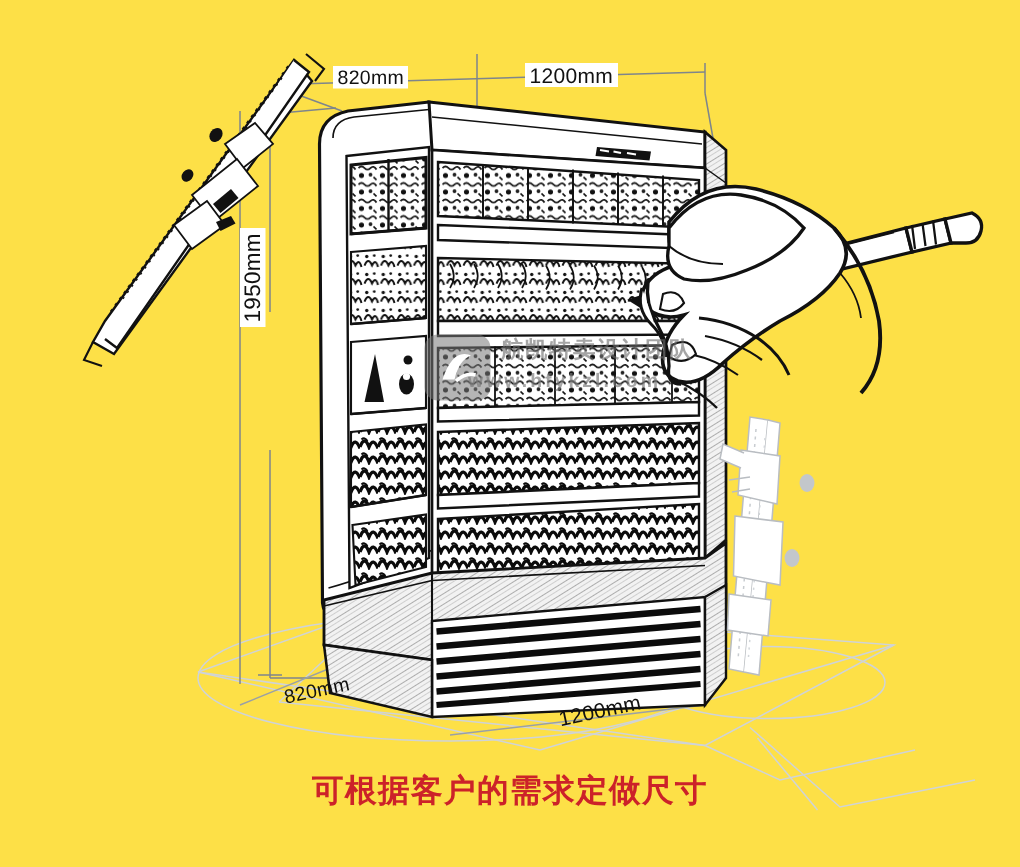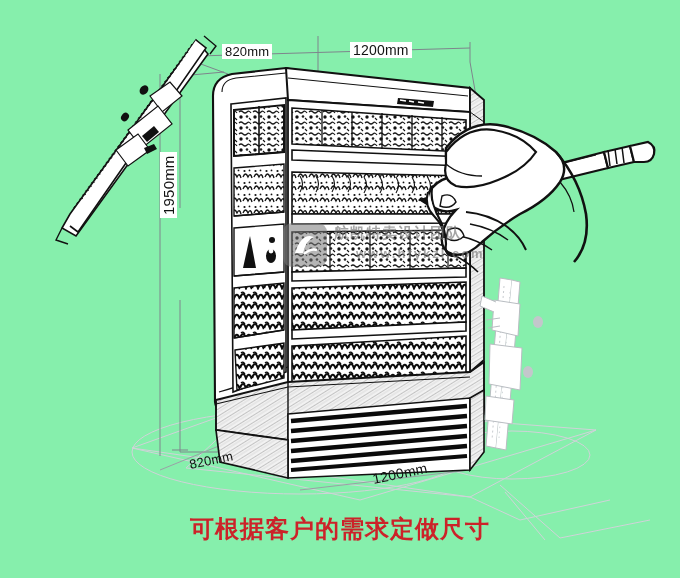--- a/index.html
+++ b/index.html
@@ -1,42 +1,42 @@
 <!DOCTYPE html>
 <html><head>
 <meta charset="utf-8">
 <title>Display Cabinet Dimension Sketch</title>
 <style>
   html,body{margin:0;padding:0;background:#ffffff;}
   body{width:680px;height:578px;overflow:hidden;
        font-family:"Liberation Sans","DejaVu Sans",sans-serif;}
-  #stage{position:relative;width:680px;height:578px;background:#86efac;}
+  #stage{position:relative;width:680px;height:578px;background:#fde047;}
   #art{position:absolute;left:0;top:0;width:680px;height:578px;}
   .dimlabel{position:absolute;font-family:"Liberation Sans",sans-serif;
             font-size:13px;color:#111;letter-spacing:.2px;white-space:nowrap;
             background:#fff;padding:0 3px;}
   #lbl-top-820{left:222px;top:44px;}
   #lbl-top-1200{left:350px;top:42px;font-size:14px;}
   #lbl-height{left:160px;top:218px;transform:rotate(-90deg);transform-origin:left top;
               font-size:15px;}
   #lbl-bot-820{left:185px;top:458px;transform:rotate(-12deg);transform-origin:left top;
                font-size:13px;background:transparent;}
   #lbl-bot-1200{left:368px;top:472px;transform:rotate(-12deg);transform-origin:left top;
                 font-size:14px;background:transparent;}
   #caption{position:absolute;left:0;top:513px;width:680px;text-align:center;
            font-family:"DejaVu Sans","Liberation Sans",sans-serif;
-           font-size:24px;font-weight:bold;color:#cc2229;letter-spacing:1px;}
+           font-size:21px;font-weight:bold;color:#cc2229;letter-spacing:1px;}
   #watermark{position:absolute;left:282px;top:222px;width:180px;height:40px;
              pointer-events:none;}
   #wm-text{position:absolute;left:52px;top:2px;font-size:15px;font-weight:bold;
            color:rgba(110,110,110,.62);letter-spacing:1px;
            font-family:"DejaVu Sans","Liberation Sans",sans-serif;white-space:nowrap;}
   #wm-url{position:absolute;left:30px;top:24px;font-size:13px;font-weight:bold;
           color:rgba(120,120,120,.66);letter-spacing:2px;
-          font-family:"Liberation Sans",sans-serif;white-space:nowrap;margin-left:44px;}
+          font-family:"Liberation Sans",sans-serif;white-space:nowrap;}
 </style>
 </head>
 <body>
 
 <div id="stage">
 
   <svg id="art" viewBox="0 0 680 578" xmlns="http://www.w3.org/2000/svg">
     <defs>
       <pattern id="stipple" width="5" height="5" patternUnits="userSpaceOnUse">
         <rect width="5" height="5" fill="#ffffff"></rect>

